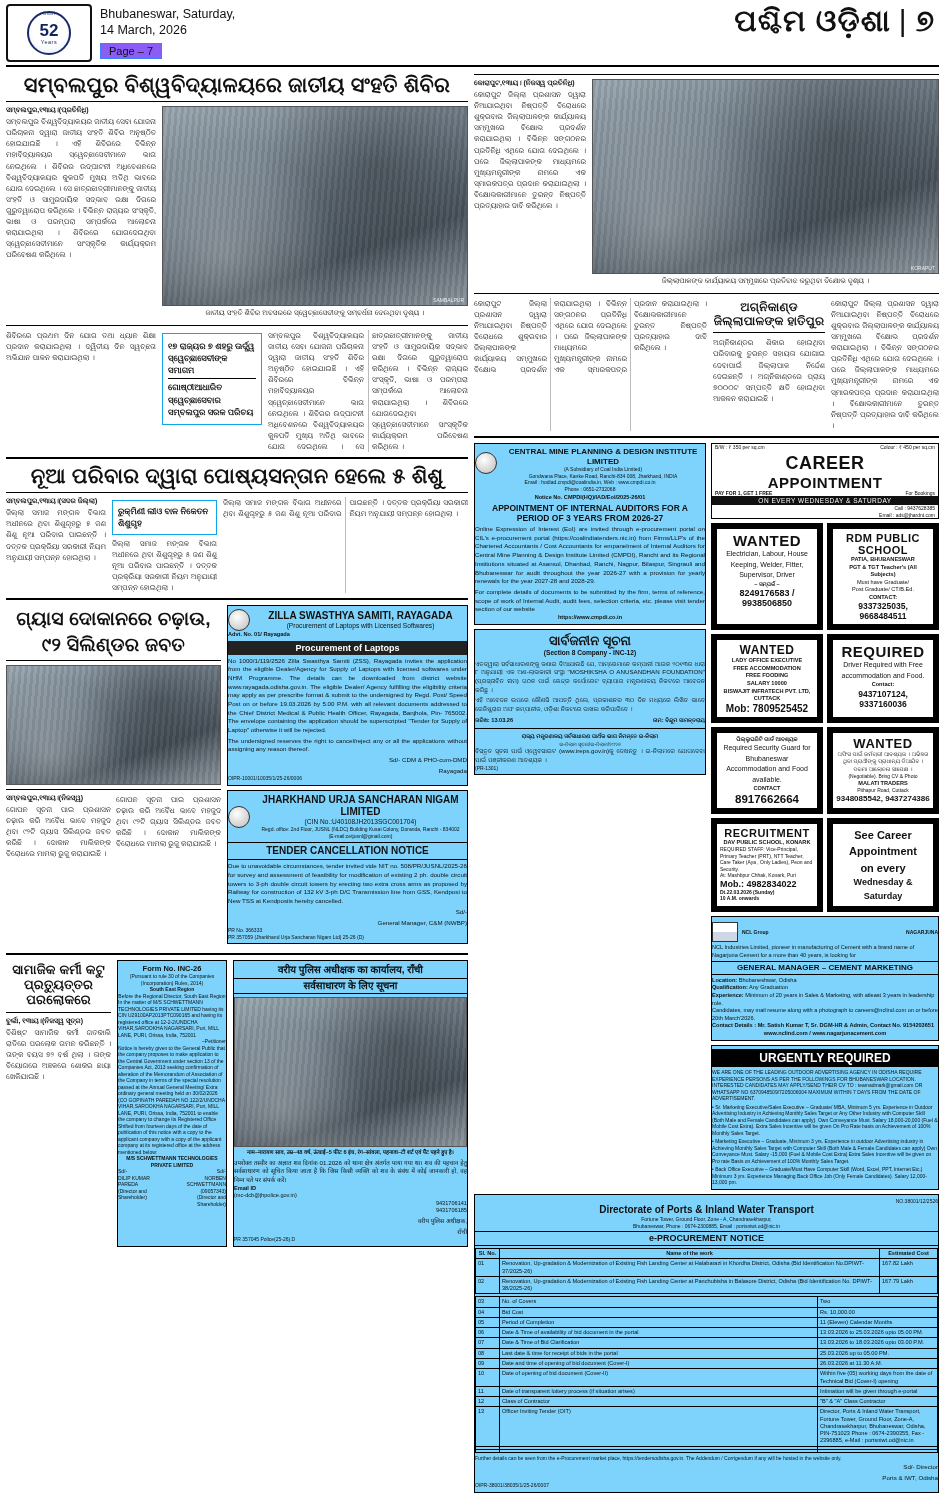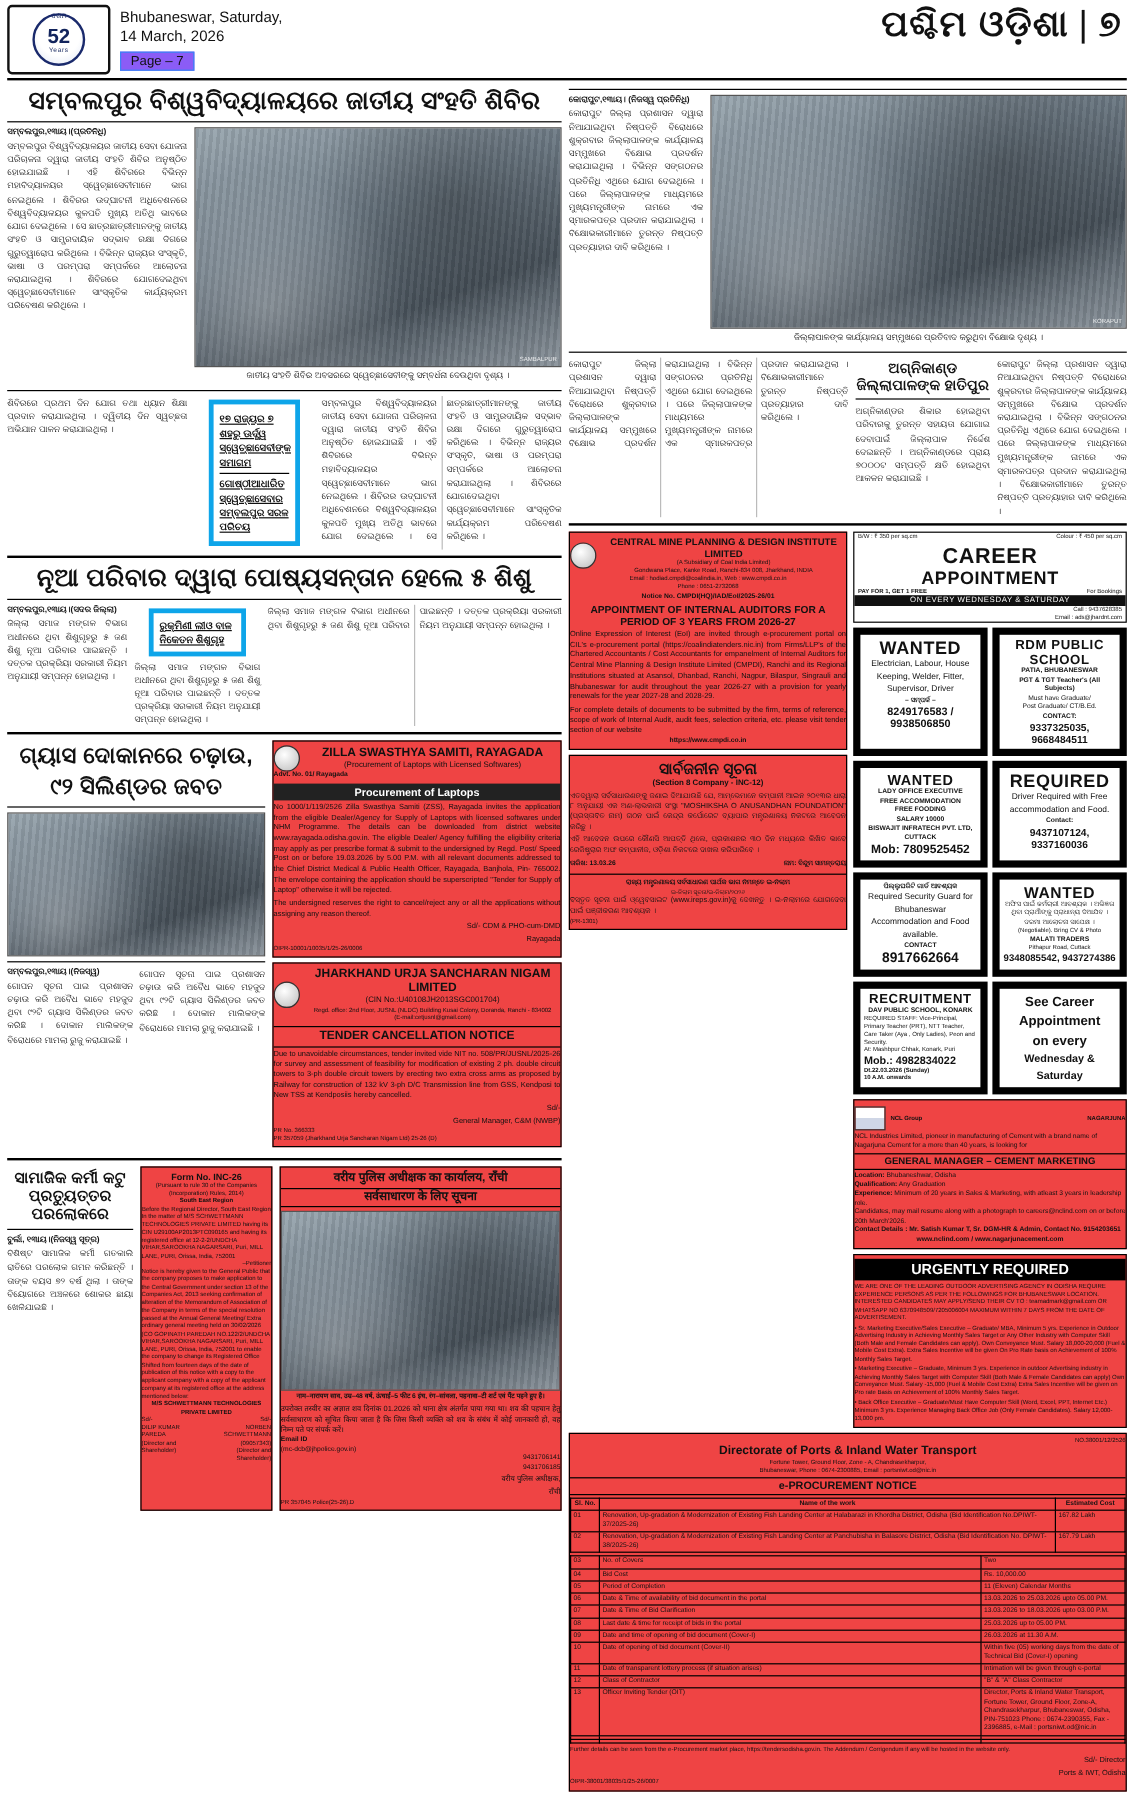--- a/index.html
+++ b/index.html
@@ -111,32 +111,31 @@
       radial-gradient(circle at 70% 30%, rgba(0,0,0,.25), transparent 45%),
       repeating-linear-gradient(95deg, rgba(0,0,0,.07) 0 3px, rgba(255,255,255,.05) 3px 6px);
   }
   .photo .cap {
     position:absolute; bottom:2px; right:3px; z-index:2;
     font-size:5px; color:#fff; opacity:.85;
   }
   .caption { font-size: 7.2px; text-align:center; padding: 2px 2px 3px; line-height:1.35; }
 
   .subhead-box {
-    border: 4px solid #0ea5e9;
+    border: 1px solid #0ea5e9;
     padding: 4px 5px;
     font-size: 8.4px;
     font-weight: 700;
     line-height: 1.45;
-    margin: 3px 12px;
-    text-decoration: underline;
+    margin: 3px 0;
   }
   .subhead-box div { margin: 2px 0; }
 
   
-  .ad { border: 1px solid #000; padding: 3px 0; margin-bottom: 4px; background:#ef4444; }
+  .ad { border: 1px solid #000; padding: 3px 0; margin-bottom: 4px; background:#7dd3fc; }
   .ad-h {
     font-size: 10px; font-weight: 700; text-align:center; line-height: 1.2;
   }
   .ad-sub { font-size: 6.6px; text-align:center; line-height:1.3; }
   .ad-body { font-size: 6.2px; line-height: 1.4; text-align: justify; }
   .ad-band {
     background: #222; color: #fff; text-align:center; font-size: 9px;
     font-weight:700; padding: 2px 0; margin: 2px 0;
   }
   .center { text-align:center; }

